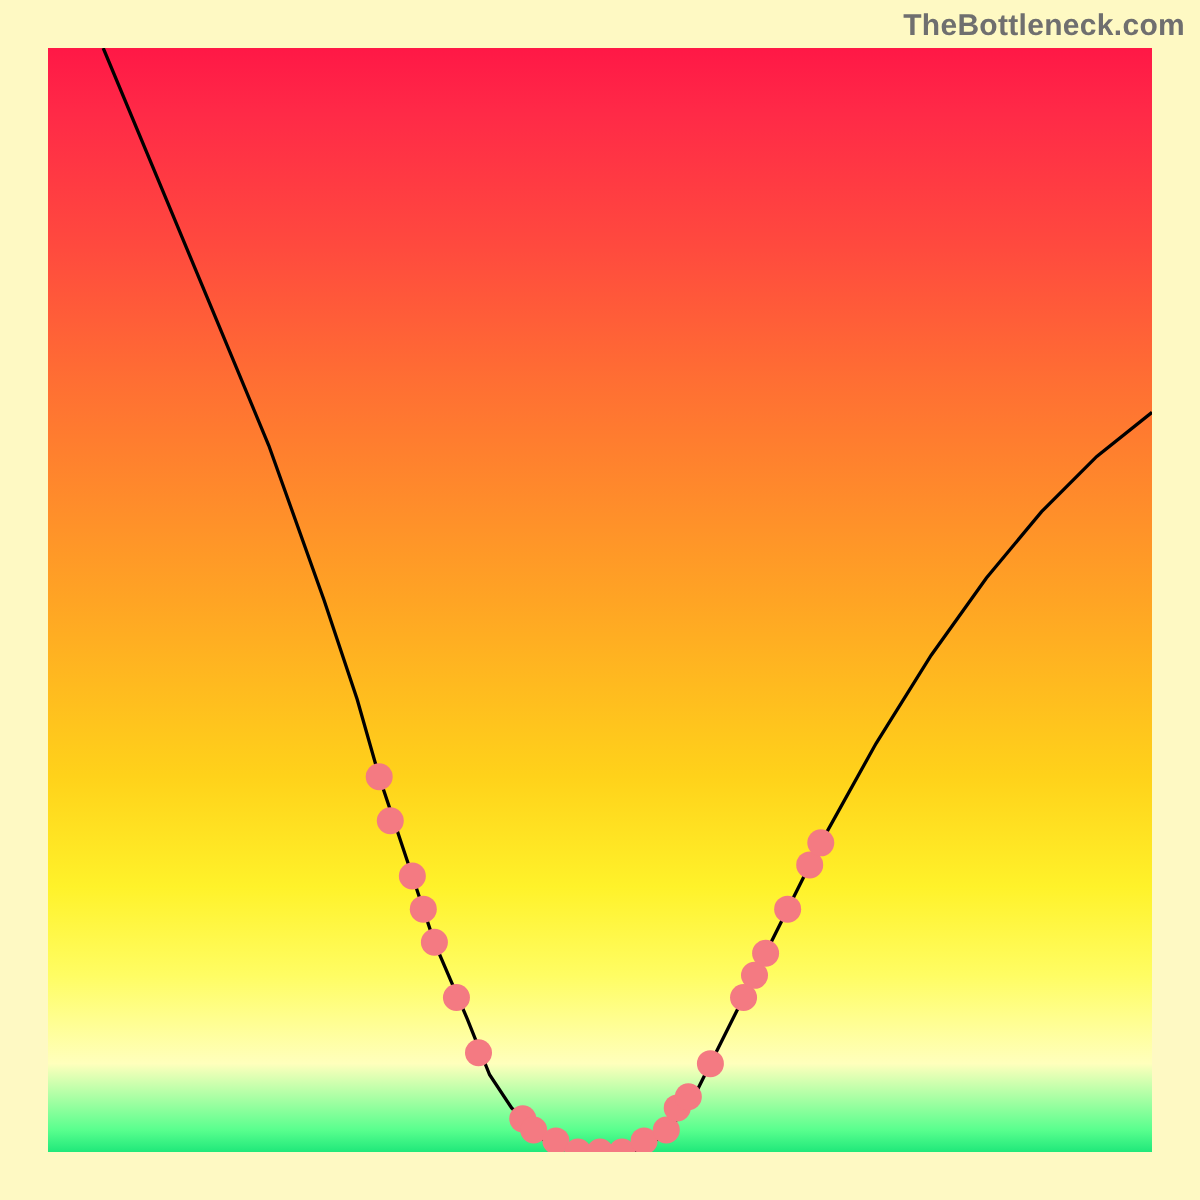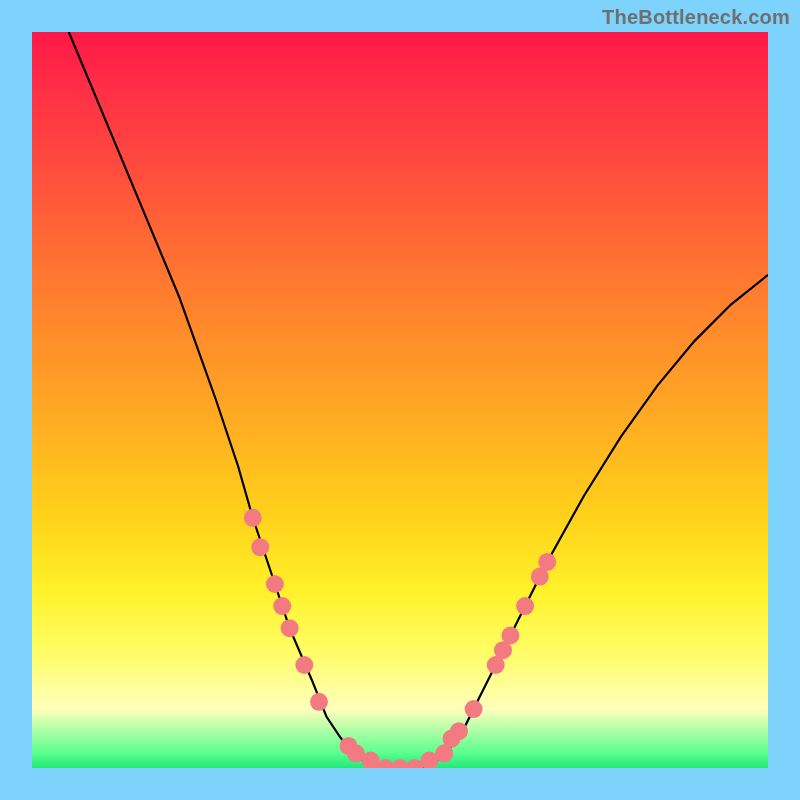--- a/index.html
+++ b/index.html
@@ -8,21 +8,21 @@
     width: 800px;
     height: 800px;
     background: #000;
     overflow: hidden;
     font-family: Arial, Helvetica, sans-serif;
   }
   .frame {
     position: relative;
     width: 800px;
     height: 800px;
-    background: #7dd3fc;
+    background: #fef9c3;
   }
   .watermark {
     position: absolute;
     top: 6px;
     right: 10px;
     color: #6f6f6f;
     font-size: 20px;
     font-weight: 600;
     letter-spacing: 0.2px;
     z-index: 20;

